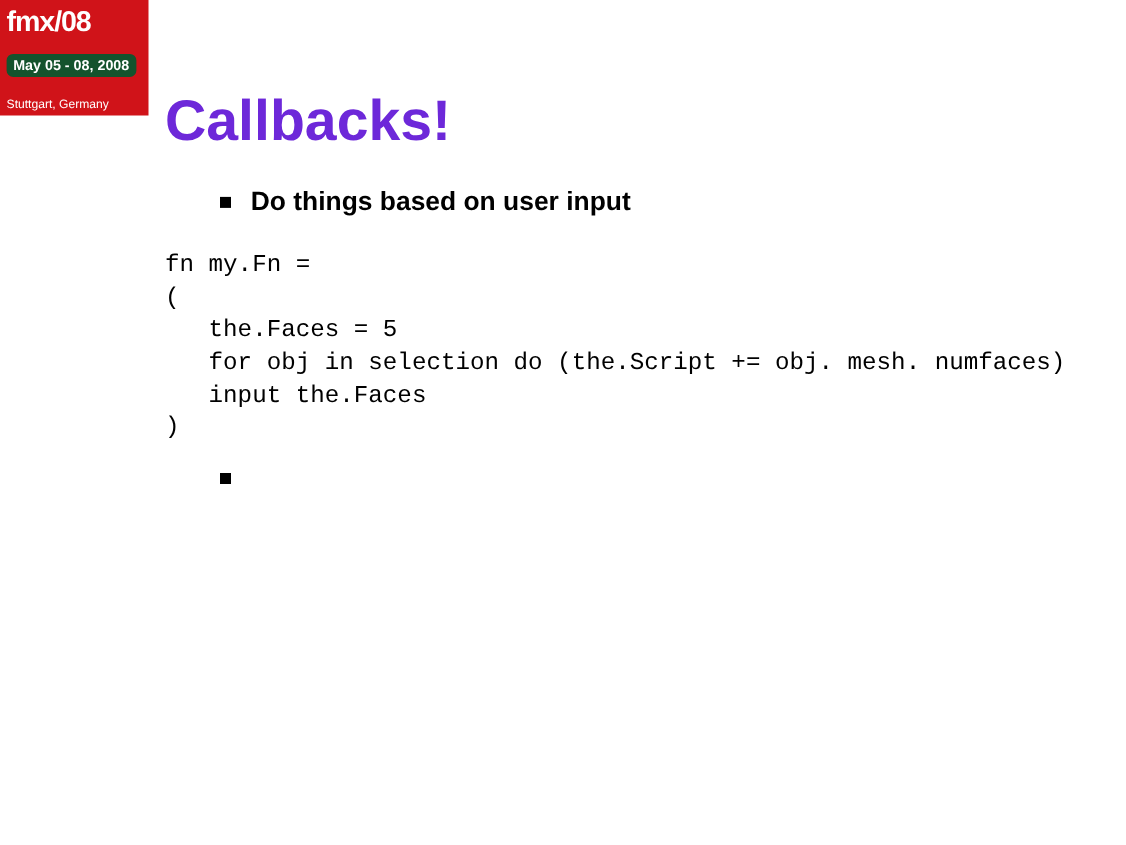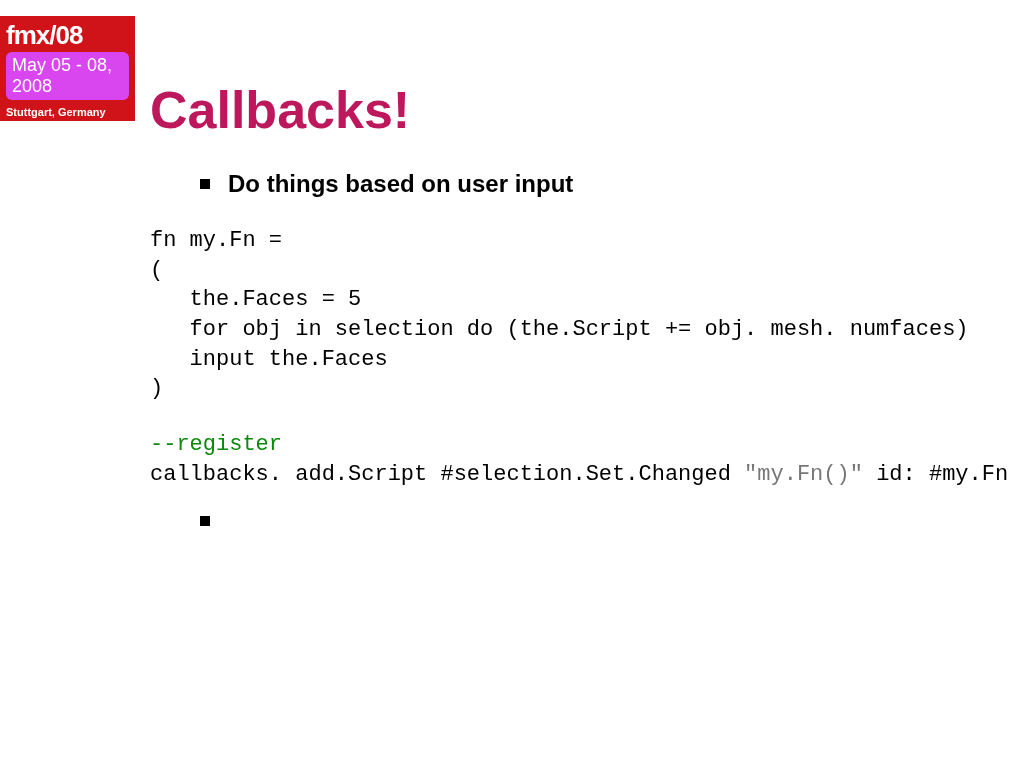--- a/index.html
+++ b/index.html
@@ -6,63 +6,63 @@
   body {
     width: 1024px;
     height: 768px;
     background: #ffffff;
     font-family: Arial, Helvetica, sans-serif;
     position: relative;
     overflow: hidden;
   }
   .logo {
     position: absolute;
-    top: 16px;
+    top: 0;
     left: 0;
     width: 135px;
     height: 105px;
     background: #d01319;
     color: #fff;
     padding: 6px 6px 4px 6px;
     display: flex;
     flex-direction: column;
     justify-content: space-between;
   }
   .logo-brand {
     font-size: 26px;
     font-weight: bold;
     letter-spacing: -1px;
     line-height: 1;
   }
   .logo-dates {
-    font-size: 18px;
-    font-weight: normal;
-    background: #d946ef;
+    font-size: 13px;
+    font-weight: bold;
+    background: #14532d;
     color: #fff;
     padding: 3px 6px;
     border-radius: 6px;
     display: inline-block;
     width: fit-content;
     margin-top: 4px;
   }
   .logo-loc {
     font-size: 11px;
-    font-weight: bold;
+    font-weight: normal;
     margin-top: 6px;
   }
   .slide {
     position: absolute;
     top: 80px;
     left: 150px;
     right: 40px;
   }
   .title {
     font-size: 52px;
     font-weight: bold;
-    color: #be185d;
+    color: #6d28d9;
     margin-bottom: 30px;
   }
   .bullet-row {
     display: flex;
     align-items: center;
     gap: 18px;
     margin-left: 50px;
     margin-bottom: 28px;
   }
   .bullet-row .sq {
@@ -108,21 +108,19 @@
     <span class="txt">Do things based on user input</span>
   </div>
 
   <div class="code"><span>fn my.Fn =</span>
 <span>(</span>
 <span>   the.Faces = 5</span>
 <span>   for obj in selection do (the.Script += obj. mesh. numfaces)</span>
 <span>   input the.Faces</span>
 <span>)</span></div>
 
-  <div class="code"><span class="cm">--register</span>
-<span>callbacks. add.Script #selection.Set.Changed </span><span class="str">"my.Fn()"</span><span> id: #my.Fn</span></div>
 
 
   <div class="bullet-row footer-bullet">
     <span class="sq"></span>
   </div>
 
 </div>
 
 </body></html>

